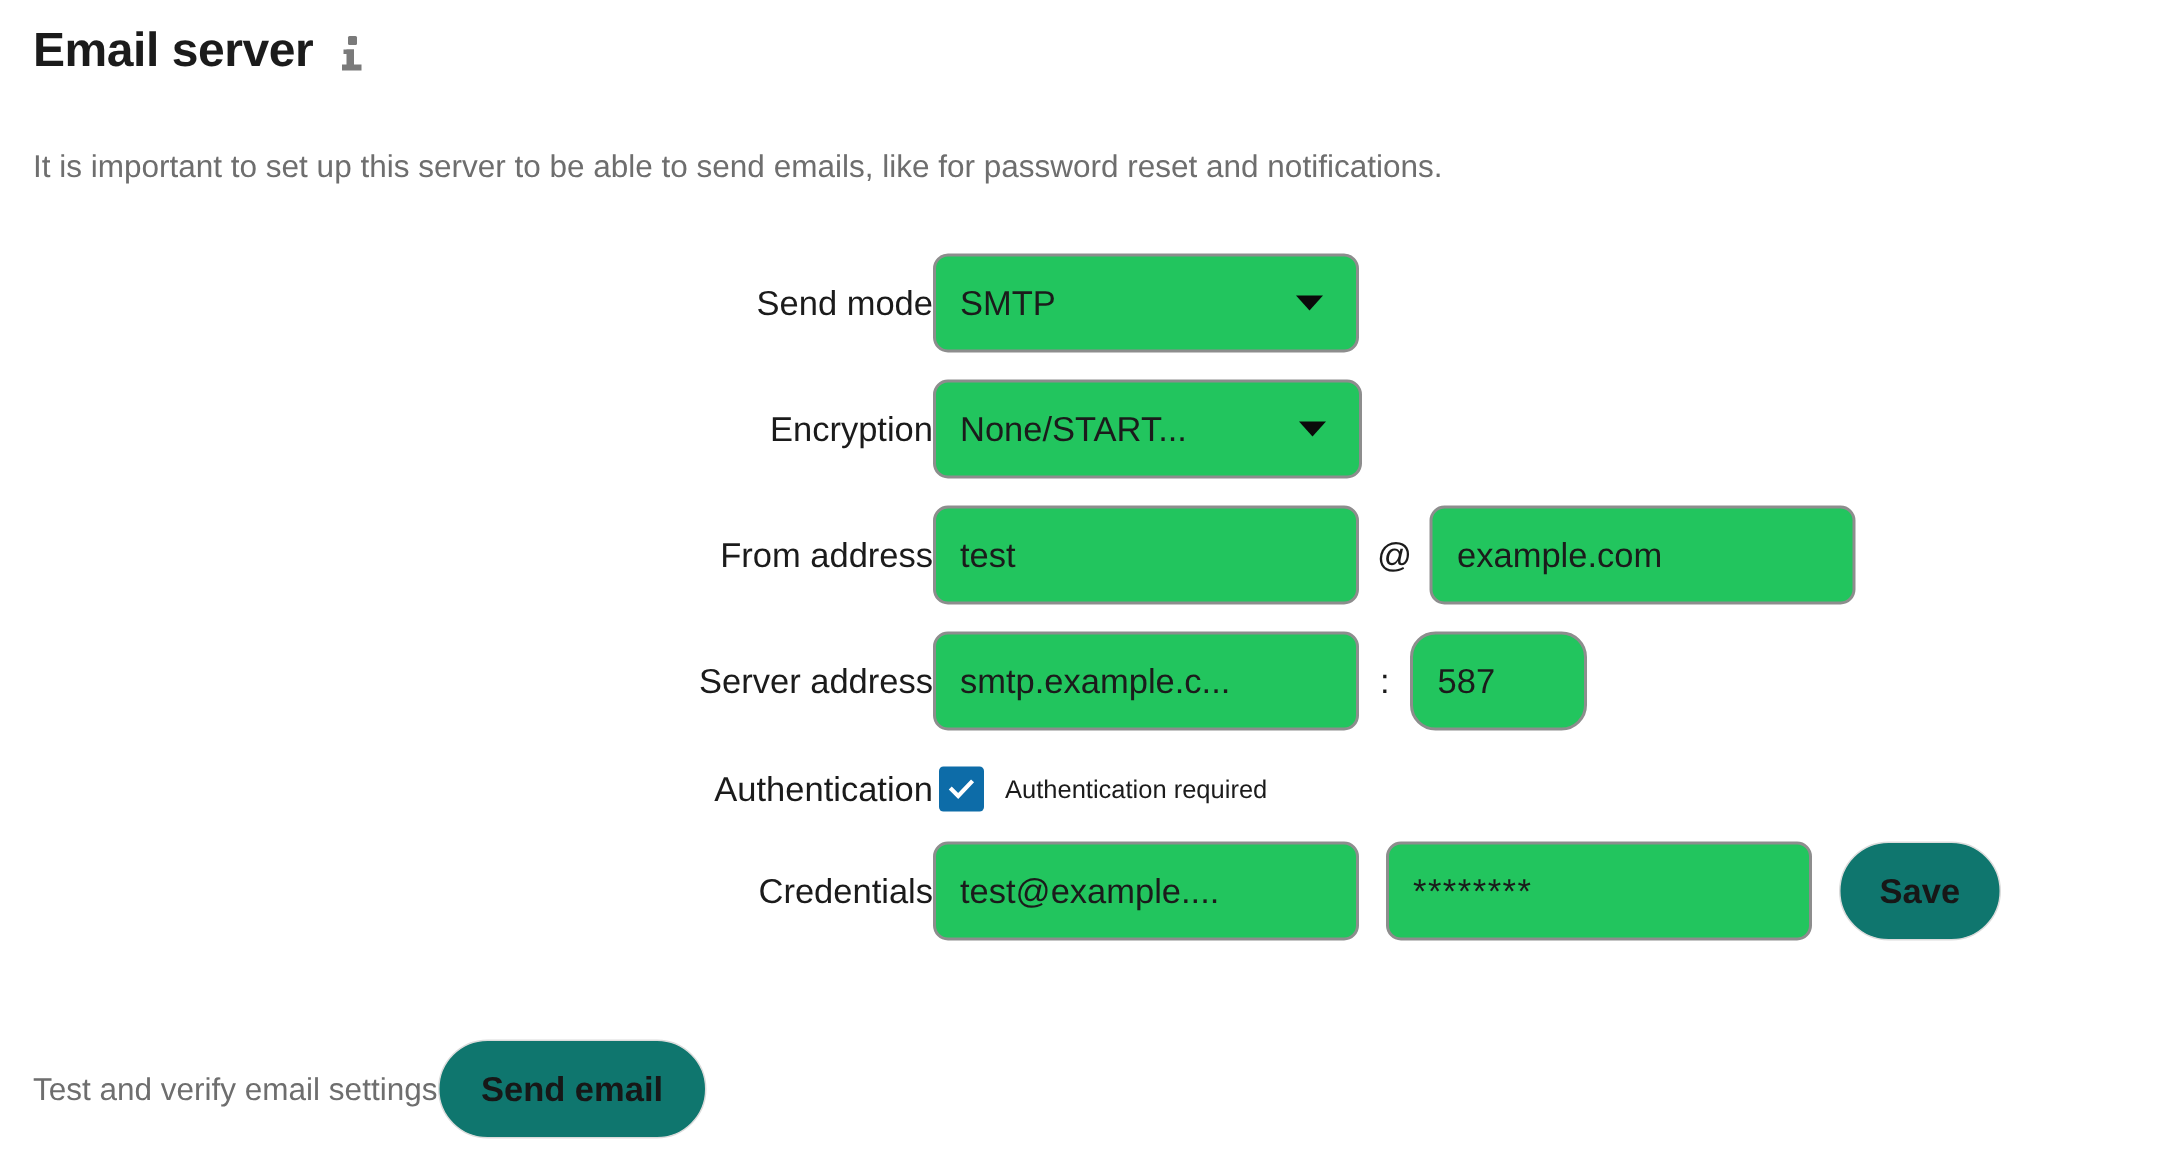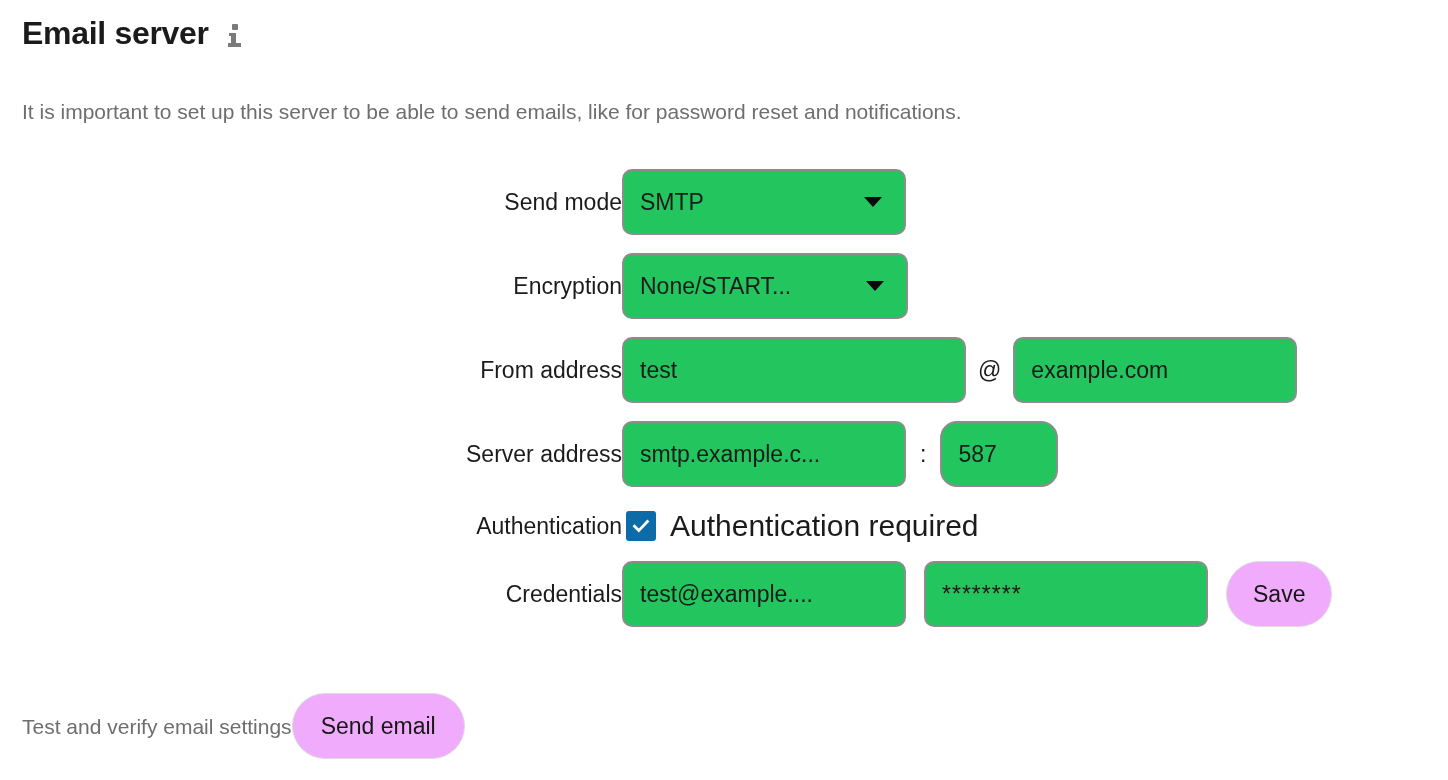--- a/index.html
+++ b/index.html
@@ -104,21 +104,21 @@
     width: 0;
     height: 0;
     border-left: 9px solid transparent;
     border-right: 9px solid transparent;
     border-top: 10px solid #0a0a0a;
     margin-left: 14px;
     flex: none;
   }
   .w-send-mode   { width: 284px; }
   .w-encryption  { width: 286px; }
-  .w-from-user   { width: 344px; }
+  .w-from-user   { width: 284px; }
   .w-from-domain { width: 284px; }
   .w-server-host { width: 284px; }
   .w-server-port { width: 118px; border-radius: 17px; }
   .w-cred-user   { width: 284px; }
   .w-cred-pass   { width: 284px; }
 
   .sep {
     font-size: 23px;
     color: #1b1b1b;
     padding: 0 12px;
@@ -135,36 +135,36 @@
     border-radius: 3px;
     flex: none;
     display: flex;
     align-items: center;
     justify-content: center;
     cursor: pointer;
     margin-left: 4px;
   }
   .checkbox svg { display: block; }
   .checkbox-label {
-    font-size: 30px;
+    font-size: 17px;
     color: #1b1b1b;
     margin-left: 14px;
     white-space: nowrap;
     cursor: pointer;
     line-height: 1;
   }
 
   
   .btn {
-    background: #f0abfc;
+    background: #0f766e;
     border: 1px solid #dcdcdc;
     border-radius: 34px;
     font-family: "Liberation Sans", sans-serif;
     font-size: 23px;
-    font-weight: normal;
+    font-weight: bold;
     color: #171717;
     cursor: pointer;
     white-space: nowrap;
     display: flex;
     align-items: center;
     justify-content: center;
   }
   .btn-save {
     height: 66px;
     padding: 0 26px;

